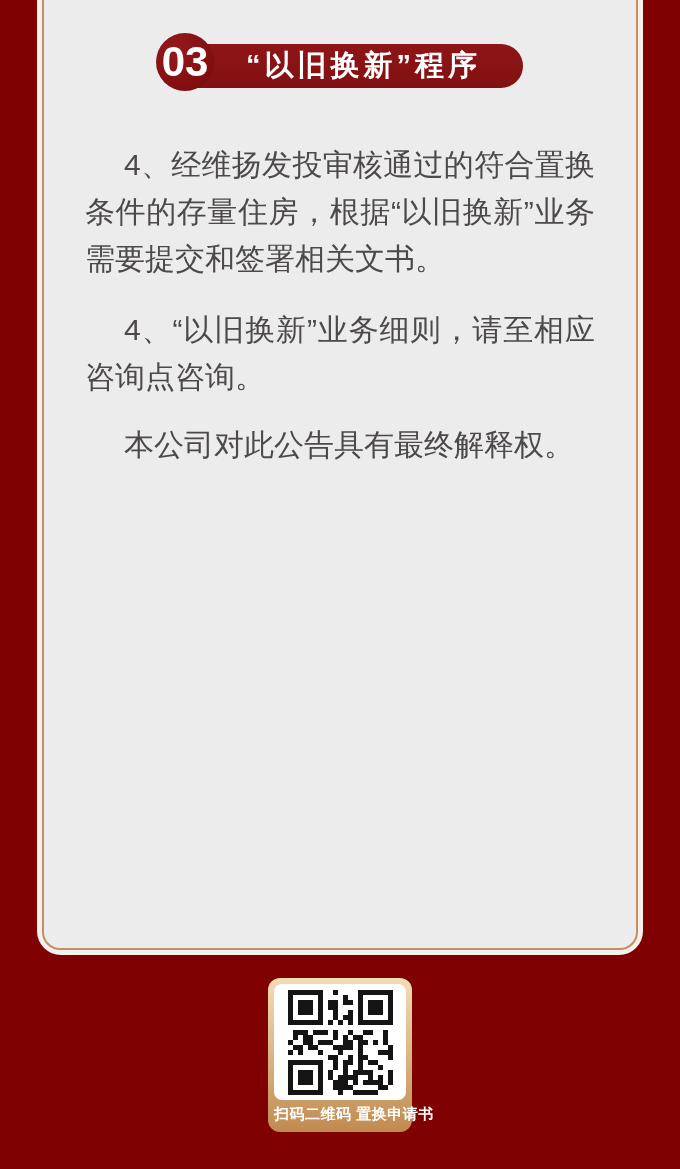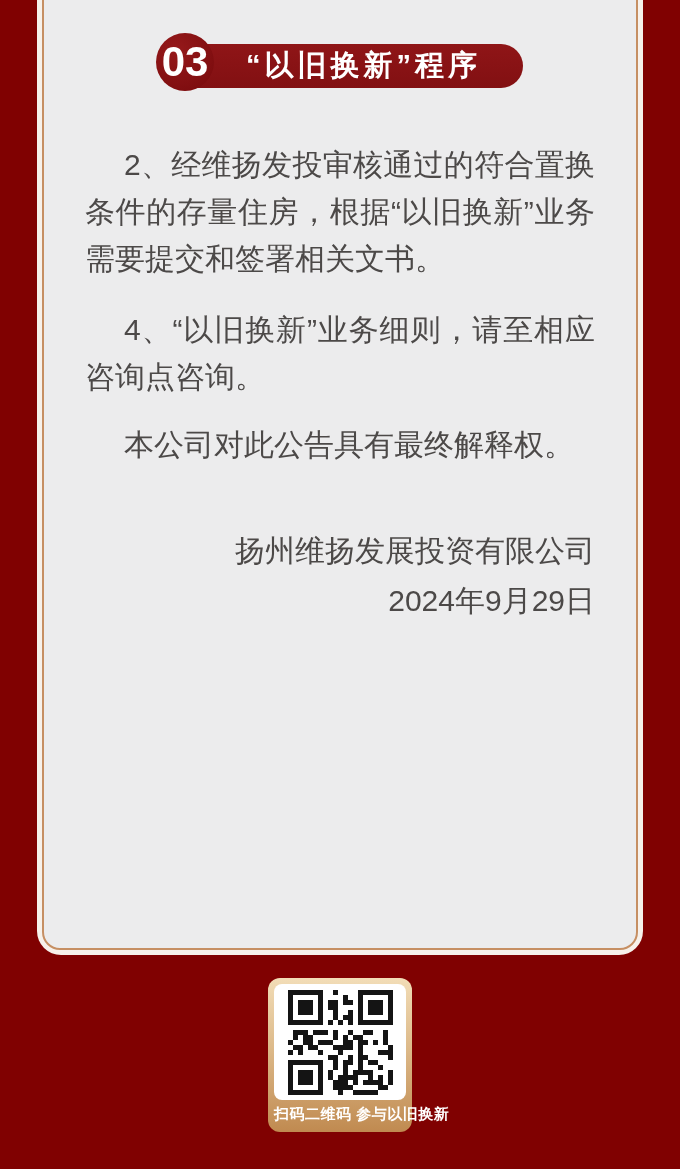--- a/index.html
+++ b/index.html
@@ -103,27 +103,23 @@
   <div class="badge">
     <div class="badge-pill">
       <span>“以旧换新”程序</span>
     </div>
     <div class="badge-circle">
       <span>03</span>
     </div>
   </div>
 
   <div class="content">
-    <p class="p2">2、经维扬发投审核通过的符合置换条件的存量住房，根据“以旧换新”业务需要提交和签署相关文书。</p>
+    <p class="p2">4、经维扬发投审核通过的符合置换条件的存量住房，根据“以旧换新”业务需要提交和签署相关文书。</p>
     <p>4、“以旧换新”业务细则，请至相应咨询点咨询。</p>
     <p class="note">本公司对此公告具有最终解释权。</p>
-    <div class="signature">
-      <div>扬州维扬发展投资有限公司</div>
-      <div>2024年9月29日</div>
-    </div>
   </div>
 
   <div class="qr-frame">
     <div class="qr-panel">
       <div class="qr-grid">
           <i style="left:0px;top:0px"></i>
           <i style="left:5px;top:0px"></i>
           <i style="left:10px;top:0px"></i>
           <i style="left:15px;top:0px"></i>
           <i style="left:20px;top:0px"></i>
@@ -333,16 +329,16 @@
           <i style="left:25px;top:100px"></i>
           <i style="left:30px;top:100px"></i>
           <i style="left:50px;top:100px"></i>
           <i style="left:65px;top:100px"></i>
           <i style="left:70px;top:100px"></i>
           <i style="left:75px;top:100px"></i>
           <i style="left:80px;top:100px"></i>
           <i style="left:85px;top:100px"></i>
         </div>
     </div>
-    <div class="qr-caption">扫码二维码 参与以旧换新</div>
+    <div class="qr-caption">扫码二维码 置换申请书</div>
   </div>
 
 </div>
 
 </body></html>

